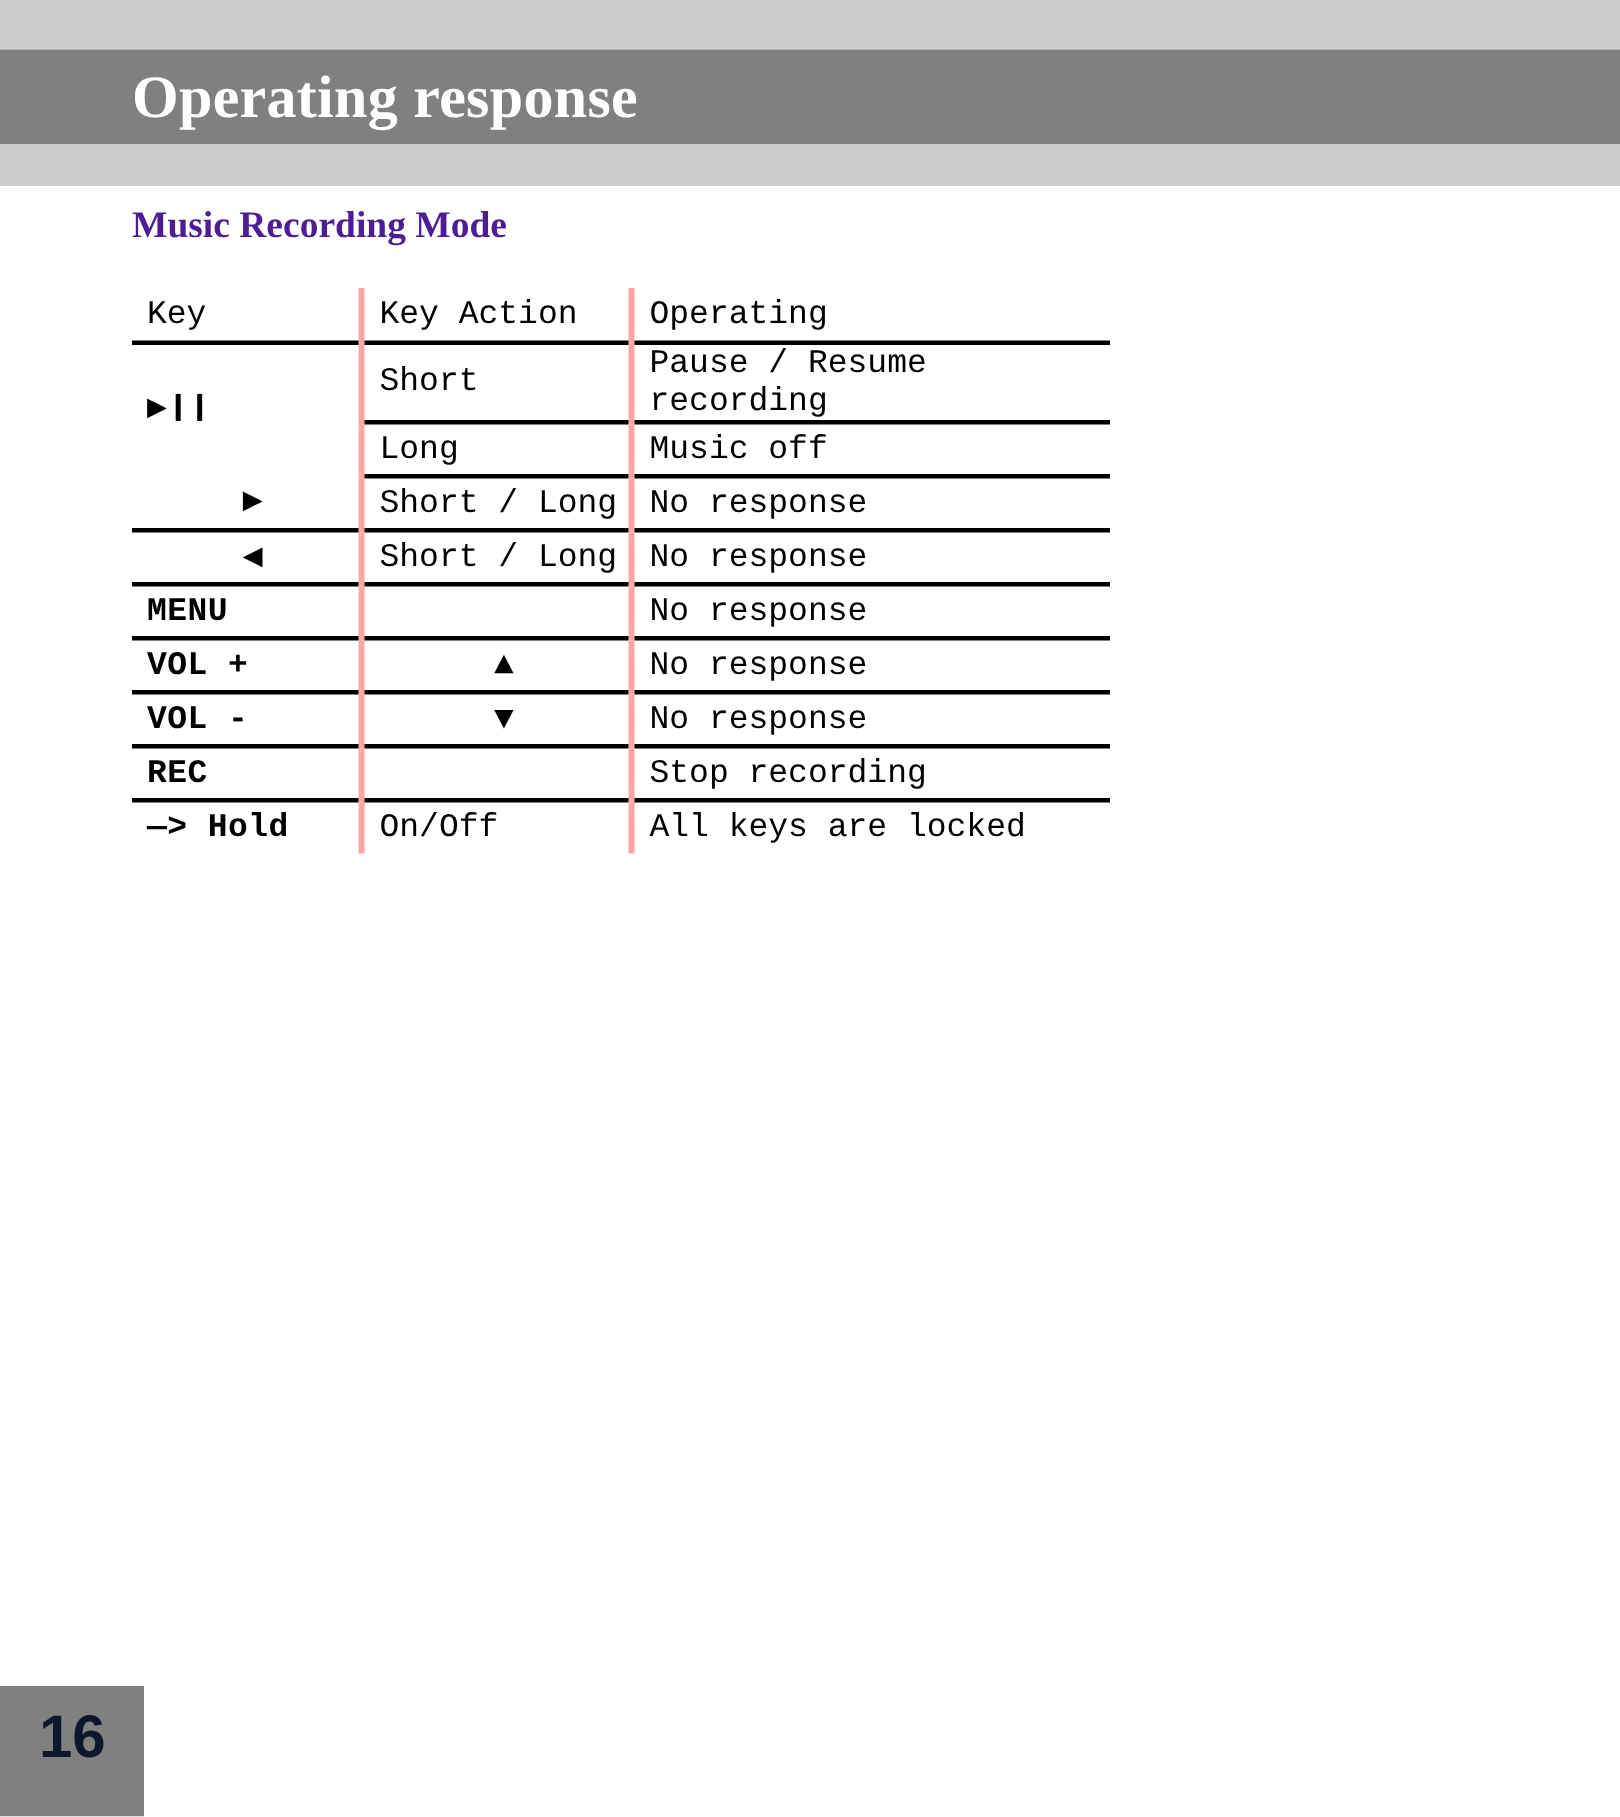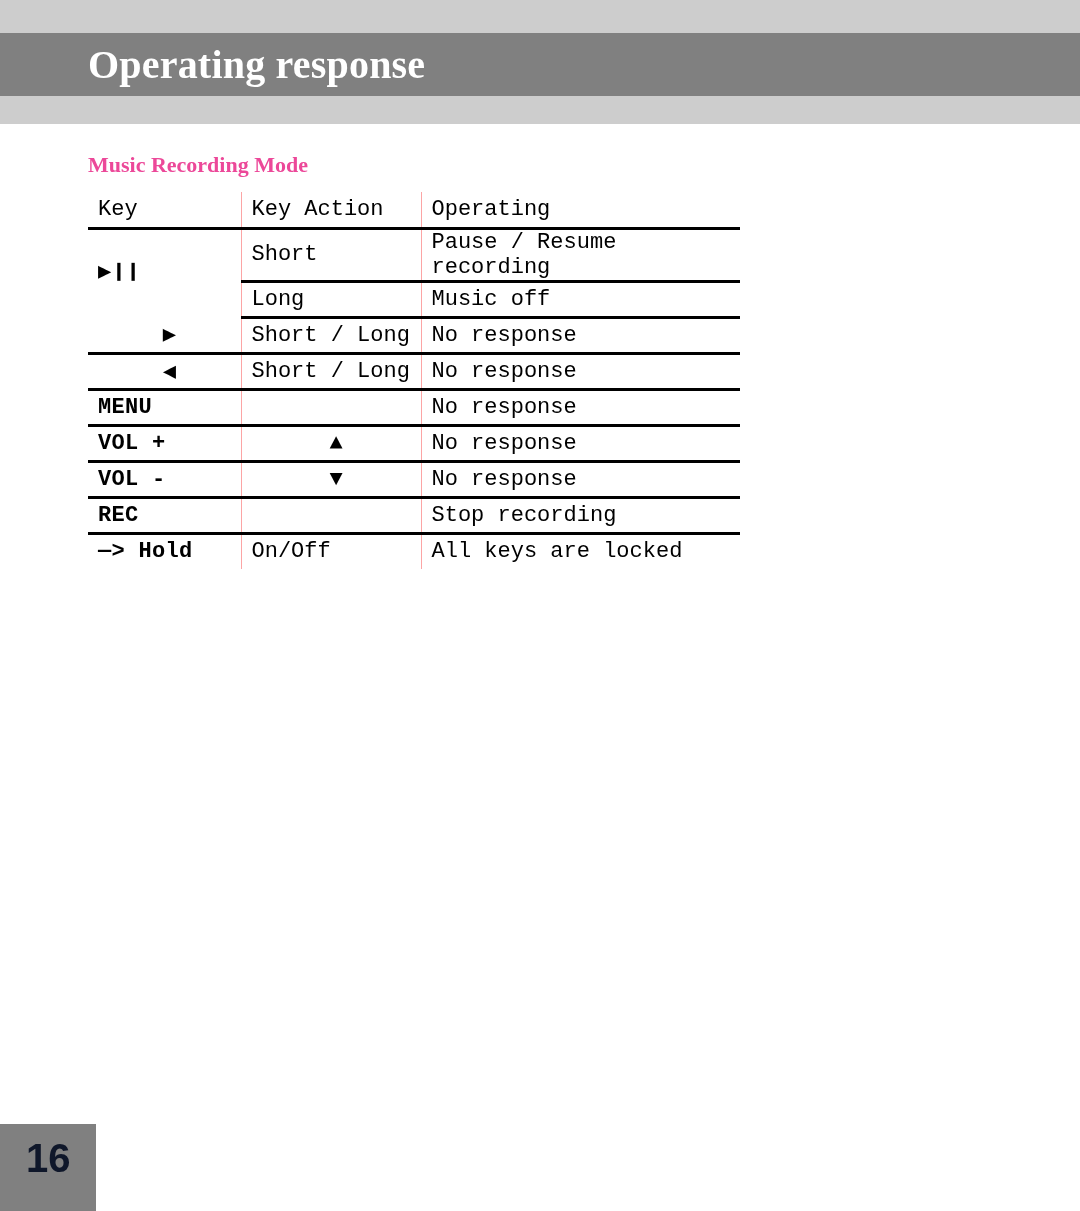--- a/index.html
+++ b/index.html
@@ -42,26 +42,26 @@
     font-size: 40px;
     line-height: 58px;
     color: #ffffff;
     letter-spacing: 0.2px;
     white-space: nowrap;
   }
 
   
   .section-title {
     position: absolute;
-    left: 88px; top: 150px;
+    left: 88px; top: 136px;
     font-family: "Liberation Serif", serif;
     font-weight: bold;
-    font-size: 22px;
+    font-size: 25px;
     line-height: 30px;
-    color: #ec4899;
+    color: #4c1d95;
     white-space: nowrap;
   }
 
   
   .key-table {
     position: absolute;
     left: 88px;
     top: 192px;
     width: 652px;
     border-collapse: collapse;
@@ -84,21 +84,21 @@
   .key-table tr.row-header td {
     border-bottom: 3px solid #000000;
   }
   .key-table tr.row-last td {
     border-bottom: none;
   }
 
   
   .key-table td.col-action,
   .key-table td.col-response {
-    border-left: 1px solid #fca5a5;
+    border-left: 4px solid #fca5a5;
   }
 
   
   .no-bottom { border-bottom: none !important; }
 
   
   .keyname {
     font-family: "Liberation Serif", serif;
     font-weight: bold;
     font-size: 23px;

